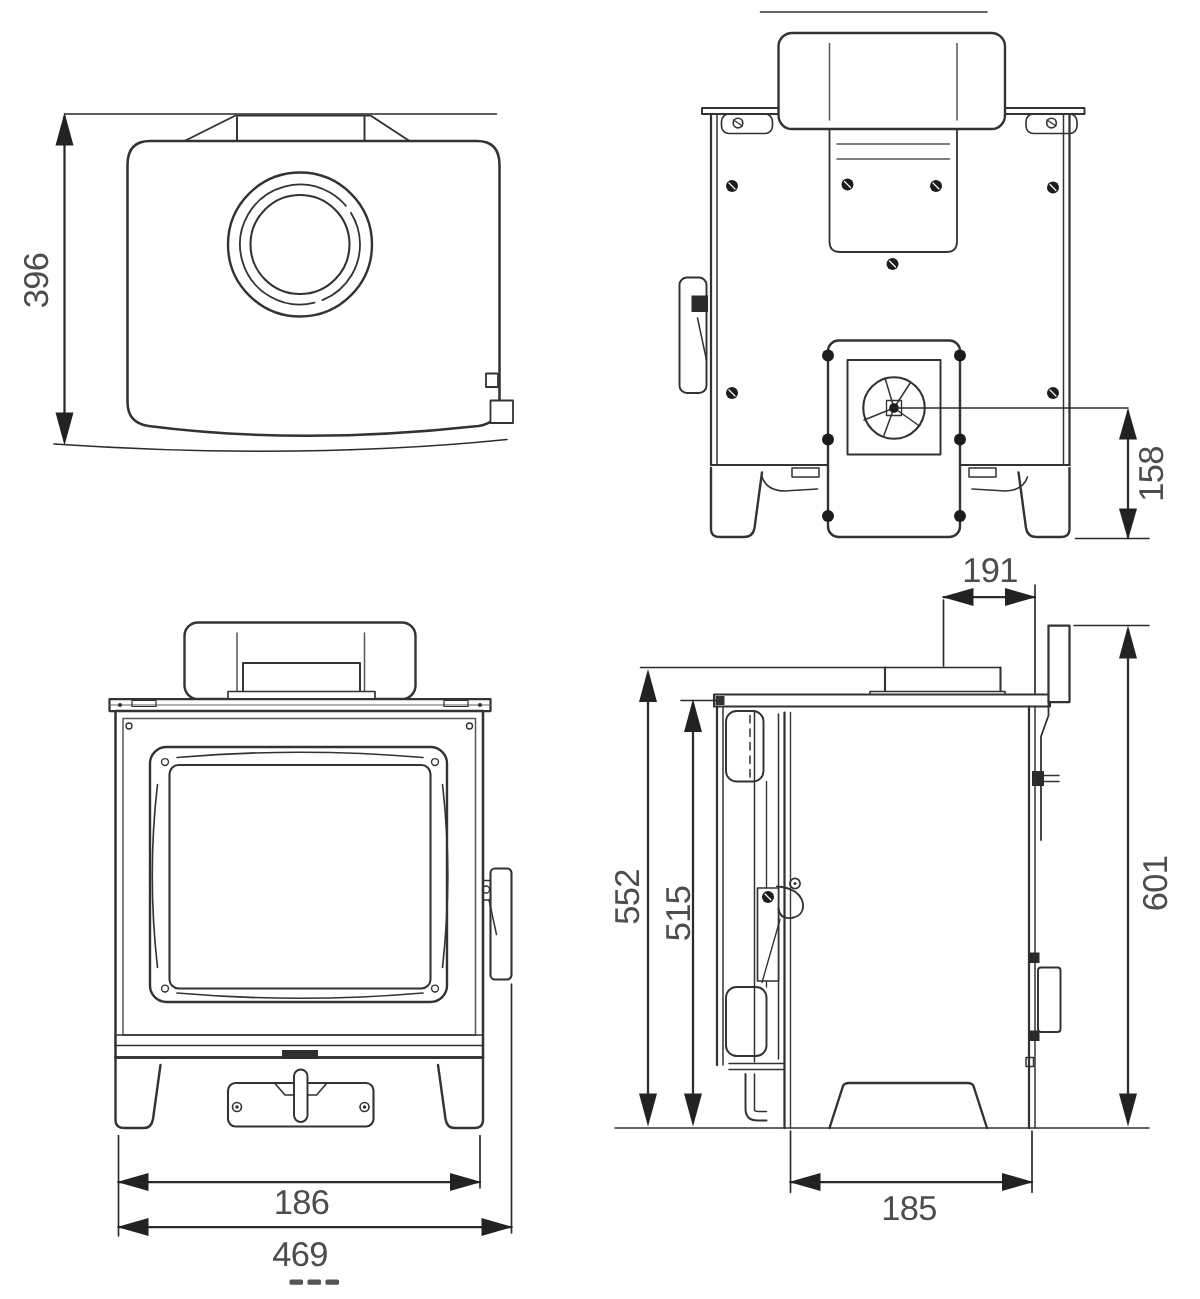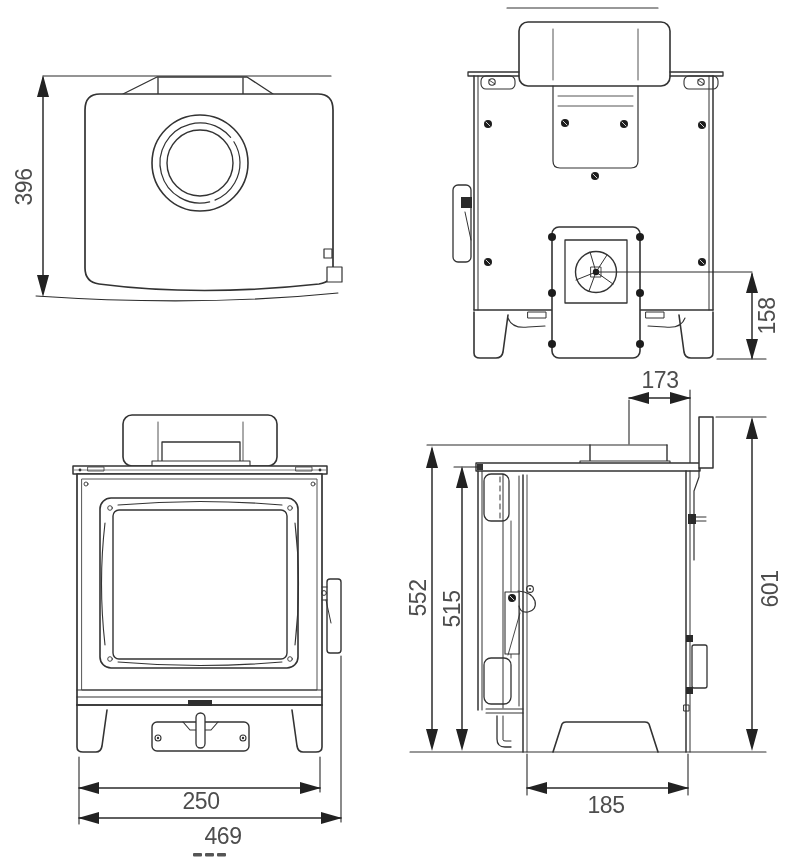--- a/index.html
+++ b/index.html
@@ -262,20 +262,20 @@
       <path d="M527,754 V795 M688,754 V795" stroke-width="1.1"></path>
       <path d="M527,788 H688" stroke-width="1.5"></path>
       <polygon points="526,788 547,782 547,794" fill="#222" stroke="none"></polygon>
       <polygon points="689,788 668,782 668,794" fill="#222" stroke="none"></polygon>
     </g>
   </g>
 </svg>
 
   <div class="dim-label vertical" style="left:-6px;top:175px;">396</div>
   <div class="dim-label vertical" style="left:737px;top:304px;">158</div>
-  <div class="dim-label" style="left:630px;top:368px;">173</div>
+  <div class="dim-label" style="left:630px;top:368px;">191</div>
   <div class="dim-label vertical" style="left:388px;top:586px;">552</div>
   <div class="dim-label vertical" style="left:422px;top:597px;">515</div>
   <div class="dim-label vertical" style="left:740px;top:577px;">601</div>
   <div class="dim-label" style="left:576px;top:793px;">185</div>
-  <div class="dim-label" style="left:171px;top:789px;">250</div>
-  <div class="dim-label" style="left:193px;top:824px;">469</div>
+  <div class="dim-label" style="left:171px;top:789px;">186</div>
+  <div class="dim-label" style="left:170px;top:824px;">469</div>
 </div>
 
 </body></html>

